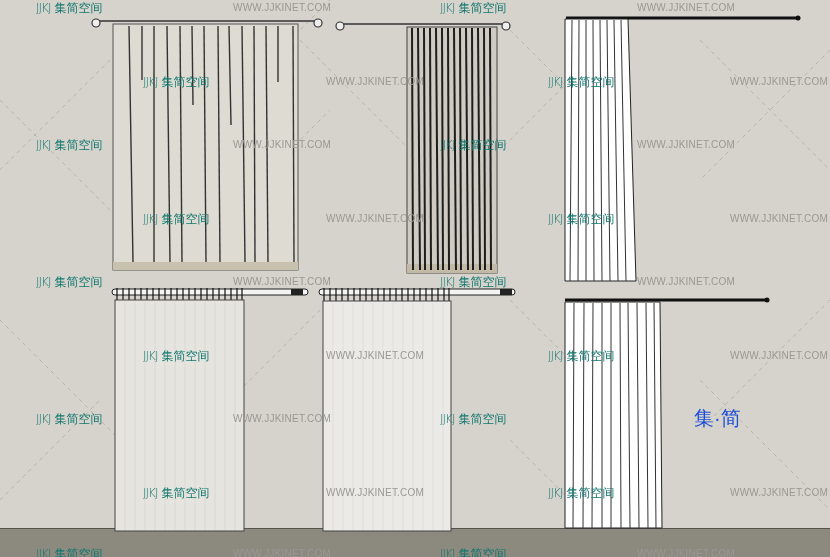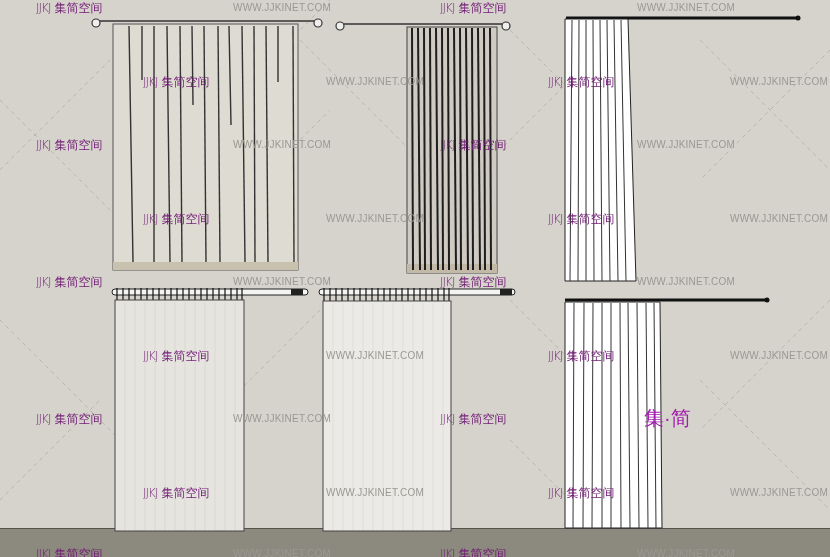--- a/index.html
+++ b/index.html
@@ -1,22 +1,22 @@
 <!DOCTYPE html>
 <html><head>
 <meta charset="utf-8">
 <style>
   html,body{margin:0;padding:0;}
   body{width:830px;height:557px;overflow:hidden;position:relative;background:#d6d3cc;font-family:"Liberation Sans",sans-serif;}
   .canvas{position:absolute;left:0;top:0;width:830px;height:557px;}
   .floor{position:absolute;left:0;top:528px;width:830px;height:29px;background:#8c897f;border-top:1px solid #55534c;}
   .wm{position:absolute;color:#9a9893;font-size:10px;letter-spacing:0.2px;white-space:nowrap;}
-  .wm-logo{position:absolute;color:#701a75;font-size:12px;white-space:nowrap;}
+  .wm-logo{position:absolute;color:#0f766e;font-size:12px;white-space:nowrap;}
   .wm-logo .jjk{font-family:"DejaVu Sans",sans-serif;font-weight:300;letter-spacing:-1px;margin-right:4px;}
-  .stamp{position:absolute;left:644px;top:406px;color:#a21caf;font-size:20px;line-height:24px;}
+  .stamp{position:absolute;left:694px;top:406px;color:#1d4ed8;font-size:20px;line-height:24px;}
   .stamp .id{background:rgba(180,178,172,0.5);}
   svg{position:absolute;left:0;top:0;}
 </style>
 </head>
 <body>
 
 <div class="canvas">
 
   <svg width="830" height="557">
     <g stroke="#b9b6af" stroke-width="1" stroke-dasharray="4,4" fill="none">

